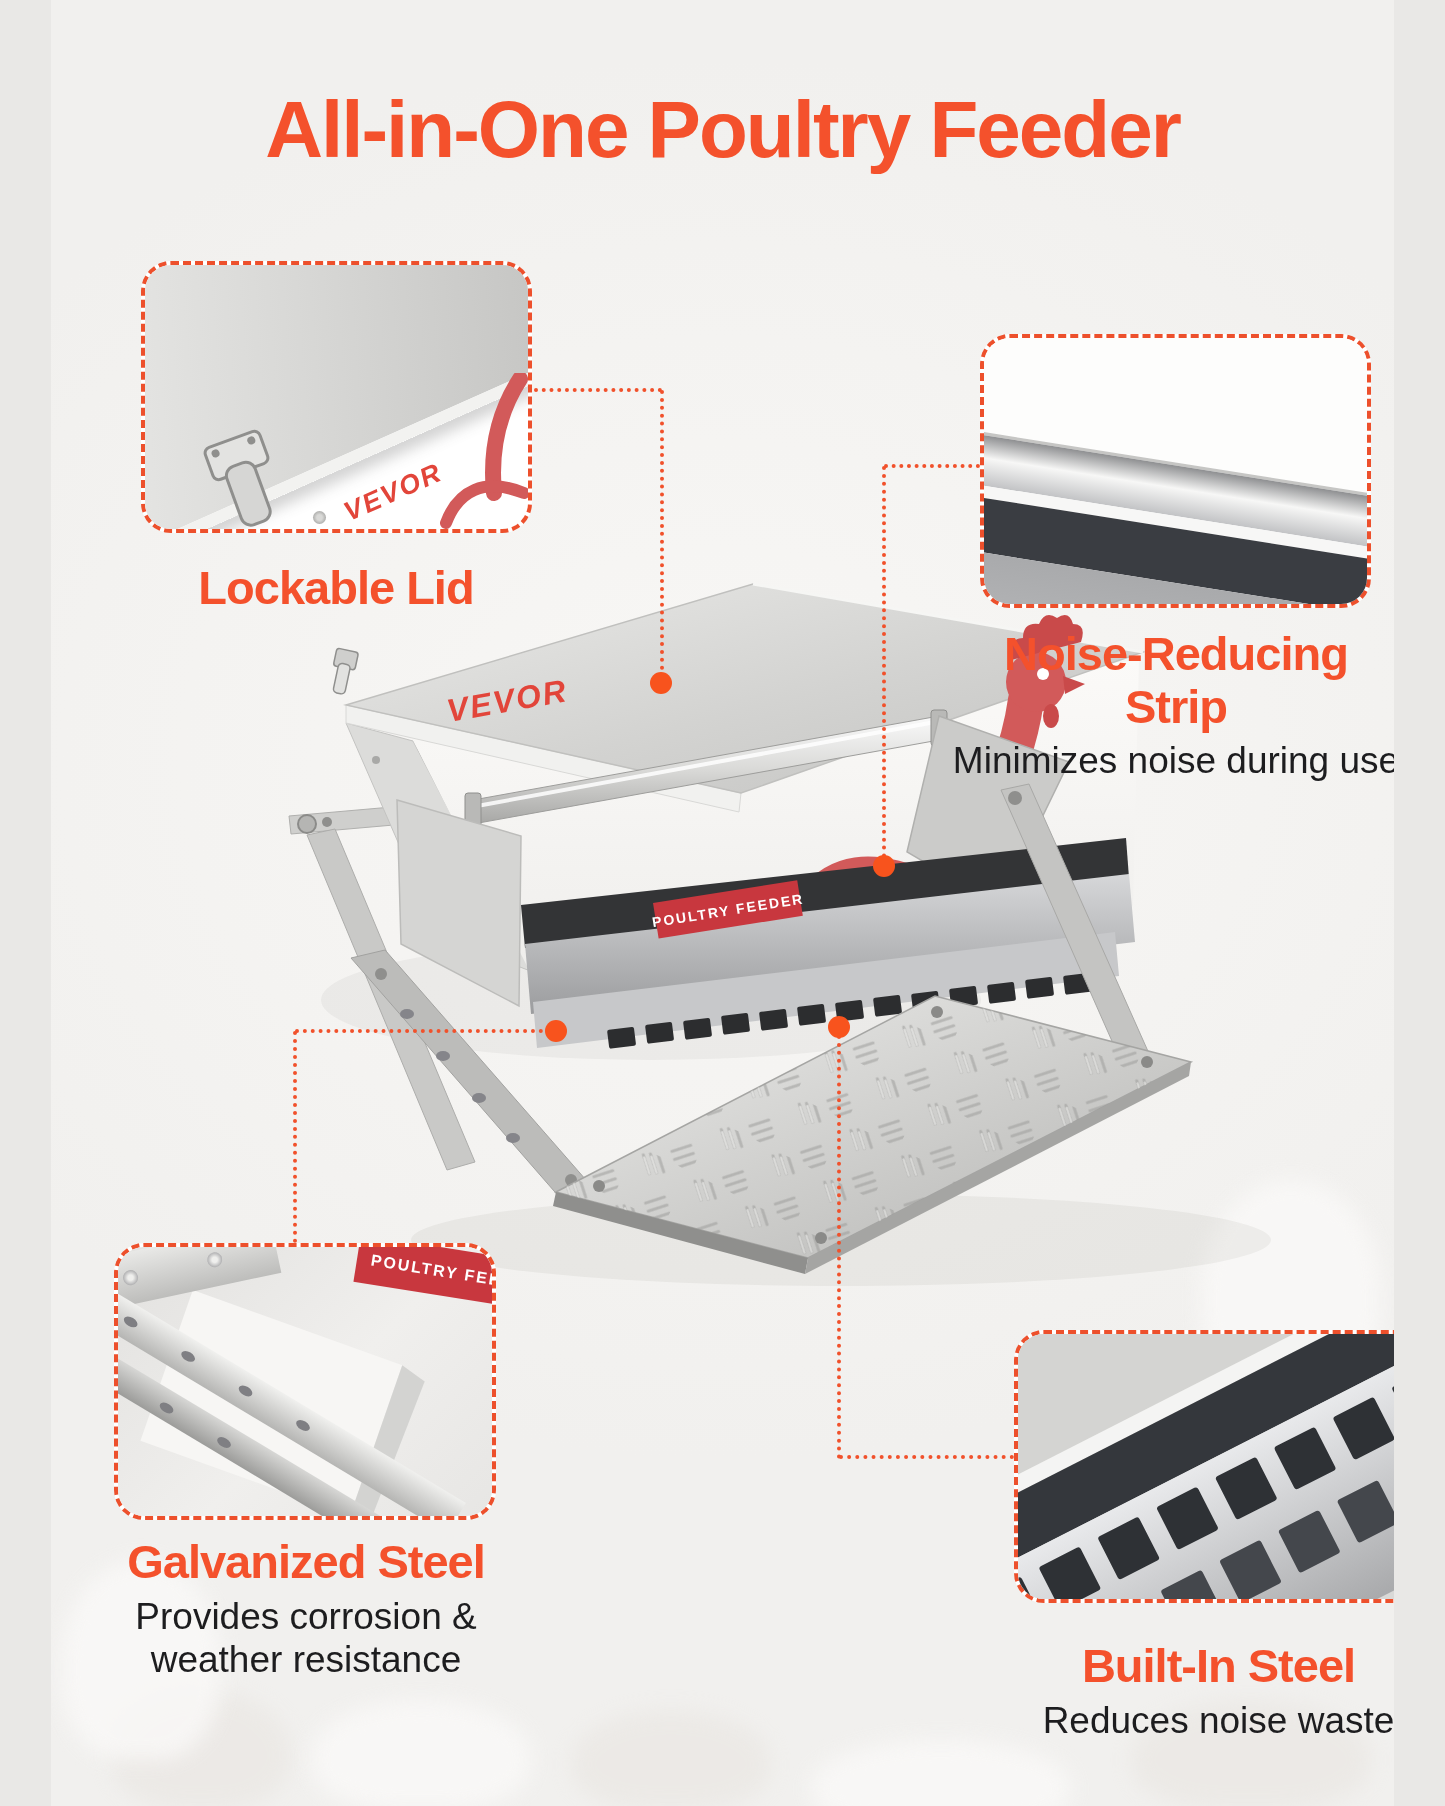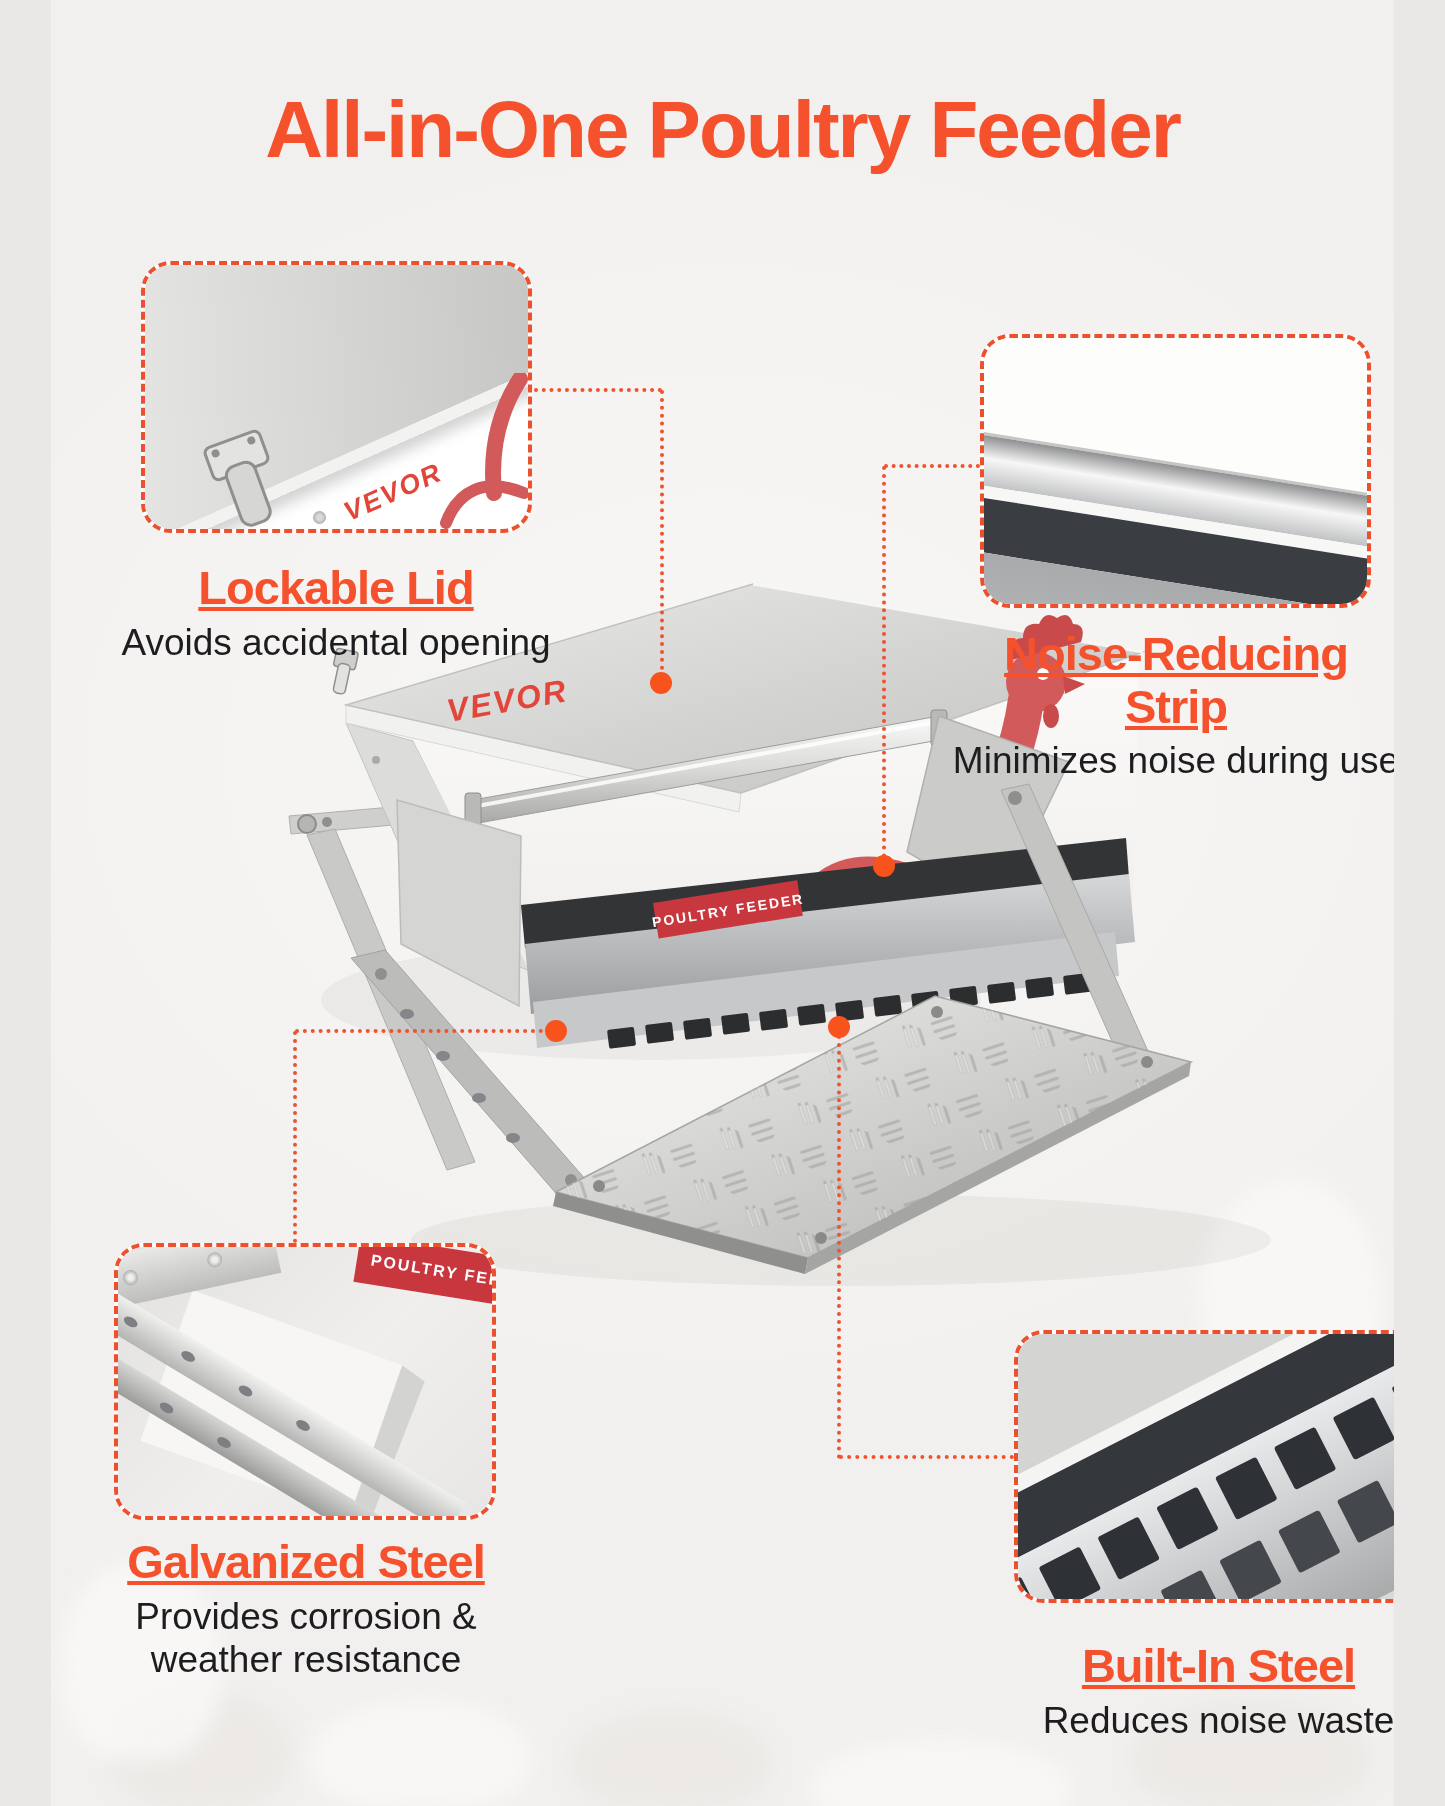--- a/index.html
+++ b/index.html
@@ -17,21 +17,21 @@
     position:absolute;left:0;top:84px;width:100%;text-align:center;
     font-size:80px;font-weight:800;letter-spacing:-2px;color:#F4512C;
   }
   
   .callout{
     position:absolute;border:4px dashed #ED502C;border-radius:30px;
     overflow:hidden;background:#ffffff;box-sizing:border-box;
   }
   
   .caption{position:absolute;text-align:center;}
-  .caption .cap-title{font-size:47px;font-weight:800;color:#F4512C;letter-spacing:-1px;line-height:1.12;text-decoration:underline;}
+  .caption .cap-title{font-size:47px;font-weight:800;color:#F4512C;letter-spacing:-1px;line-height:1.12;}
   .caption .cap-sub{font-size:37px;font-weight:400;color:#1D1D1F;line-height:1.18;margin-top:6px;}
   
   .lead-h{position:absolute;border-top:4px dotted #F1512B;height:0;}
   .lead-v{position:absolute;border-left:4px dotted #F1512B;width:0;}
   .dot{position:absolute;width:22px;height:22px;border-radius:50%;background:#F8531D;}
   
   .c1-lid{position:absolute;left:-150px;top:-170px;width:680px;height:348px;transform:rotate(-24deg);
     background:linear-gradient(110deg,#f0f0ee 0%,#d8d8d6 45%,#c7c7c5 75%,#cfcfcd 100%);
     border-bottom:12px solid #f2f2f0;box-shadow:0 10px 14px rgba(80,80,80,.25);}
   .c1-brand{position:absolute;left:196px;top:212px;transform:rotate(-24deg);
@@ -314,21 +314,20 @@
   <div class="lead-h top" style="left:244px;top:1029px;width:256px;"></div>
   <div class="lead-v top" style="left:242px;top:1031px;height:212px;"></div>
   <div class="dot top" style="left:494px;top:1020px;"></div>
 
   <div class="lead-v top" style="left:786px;top:1035px;height:424px;"></div>
   <div class="lead-h top" style="left:788px;top:1455px;width:175px;"></div>
   <div class="dot top" style="left:777px;top:1016px;"></div>
 
   <div class="caption top" style="left:60px;top:562px;width:450px;">
     <div class="cap-title">Lockable Lid</div>
-    <div class="cap-sub">Avoids accidental opening</div>
   </div>
 
   <div class="caption top" style="left:900px;top:628px;width:450px;">
     <div class="cap-title">Noise-Reducing Strip</div>
     <div class="cap-sub">Minimizes noise during use</div>
   </div>
 
   <div class="caption top" style="left:30px;top:1536px;width:450px;">
     <div class="cap-title">Galvanized Steel</div>
     <div class="cap-sub">Provides corrosion &amp;</div>

